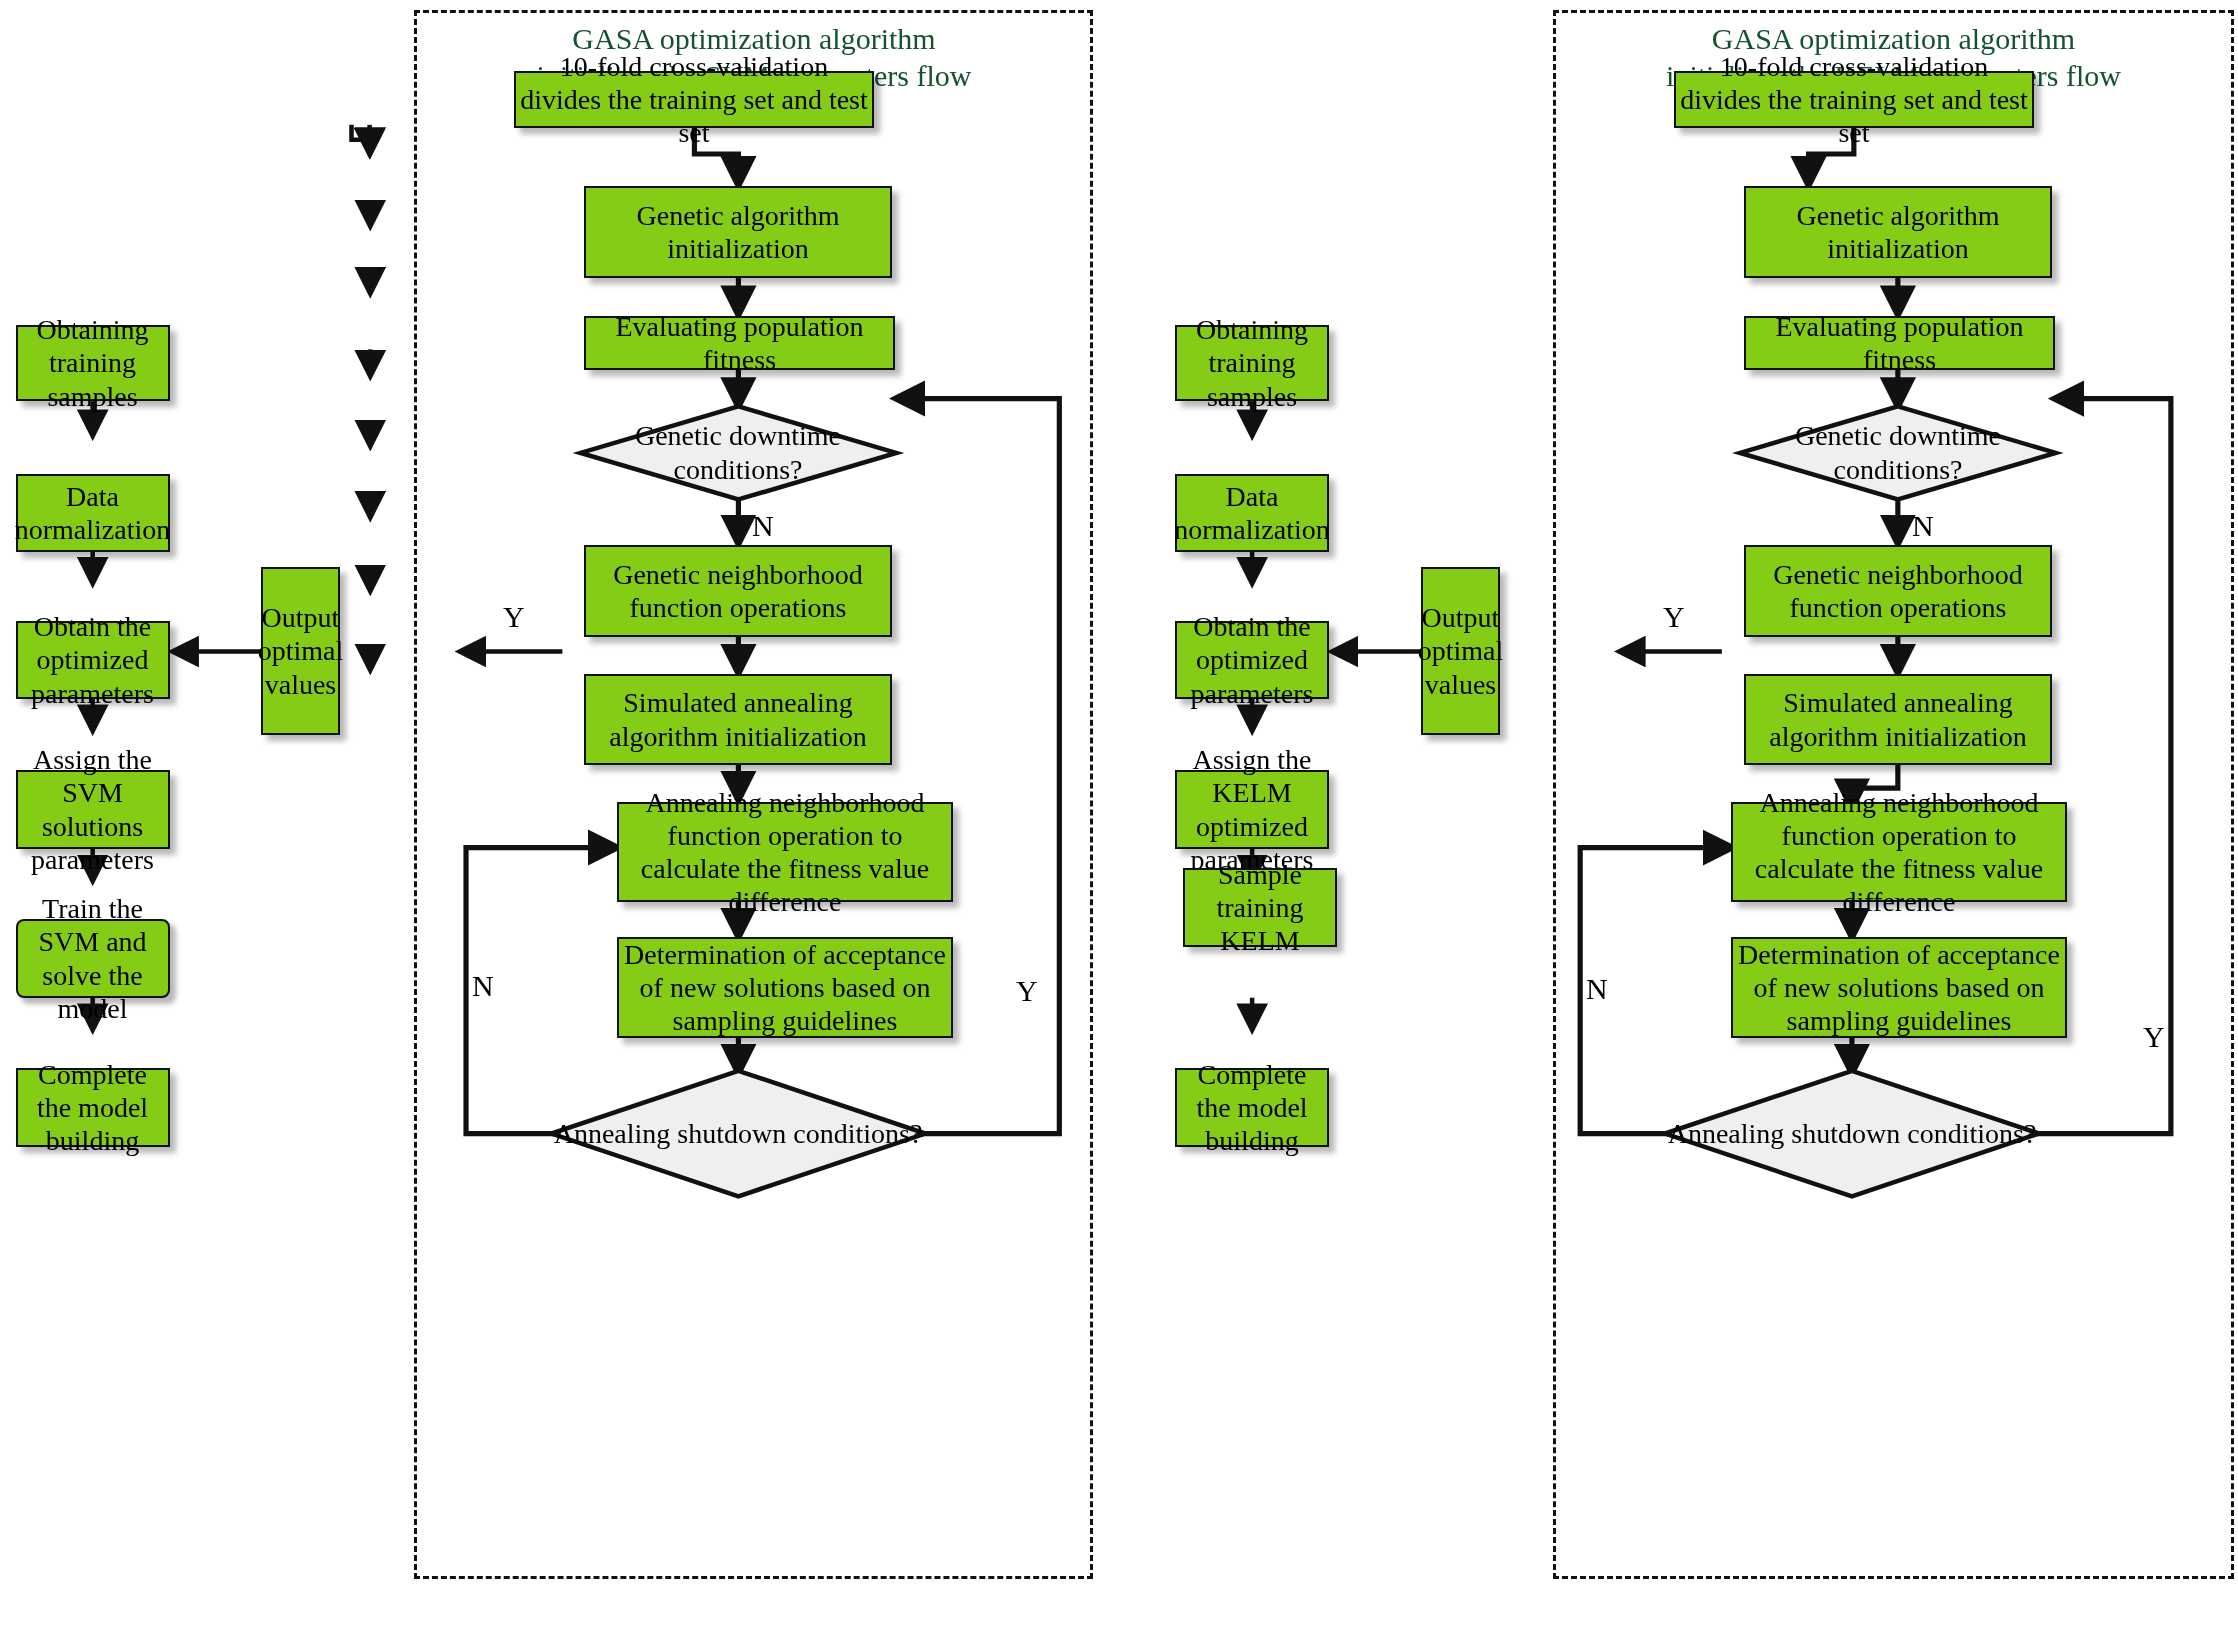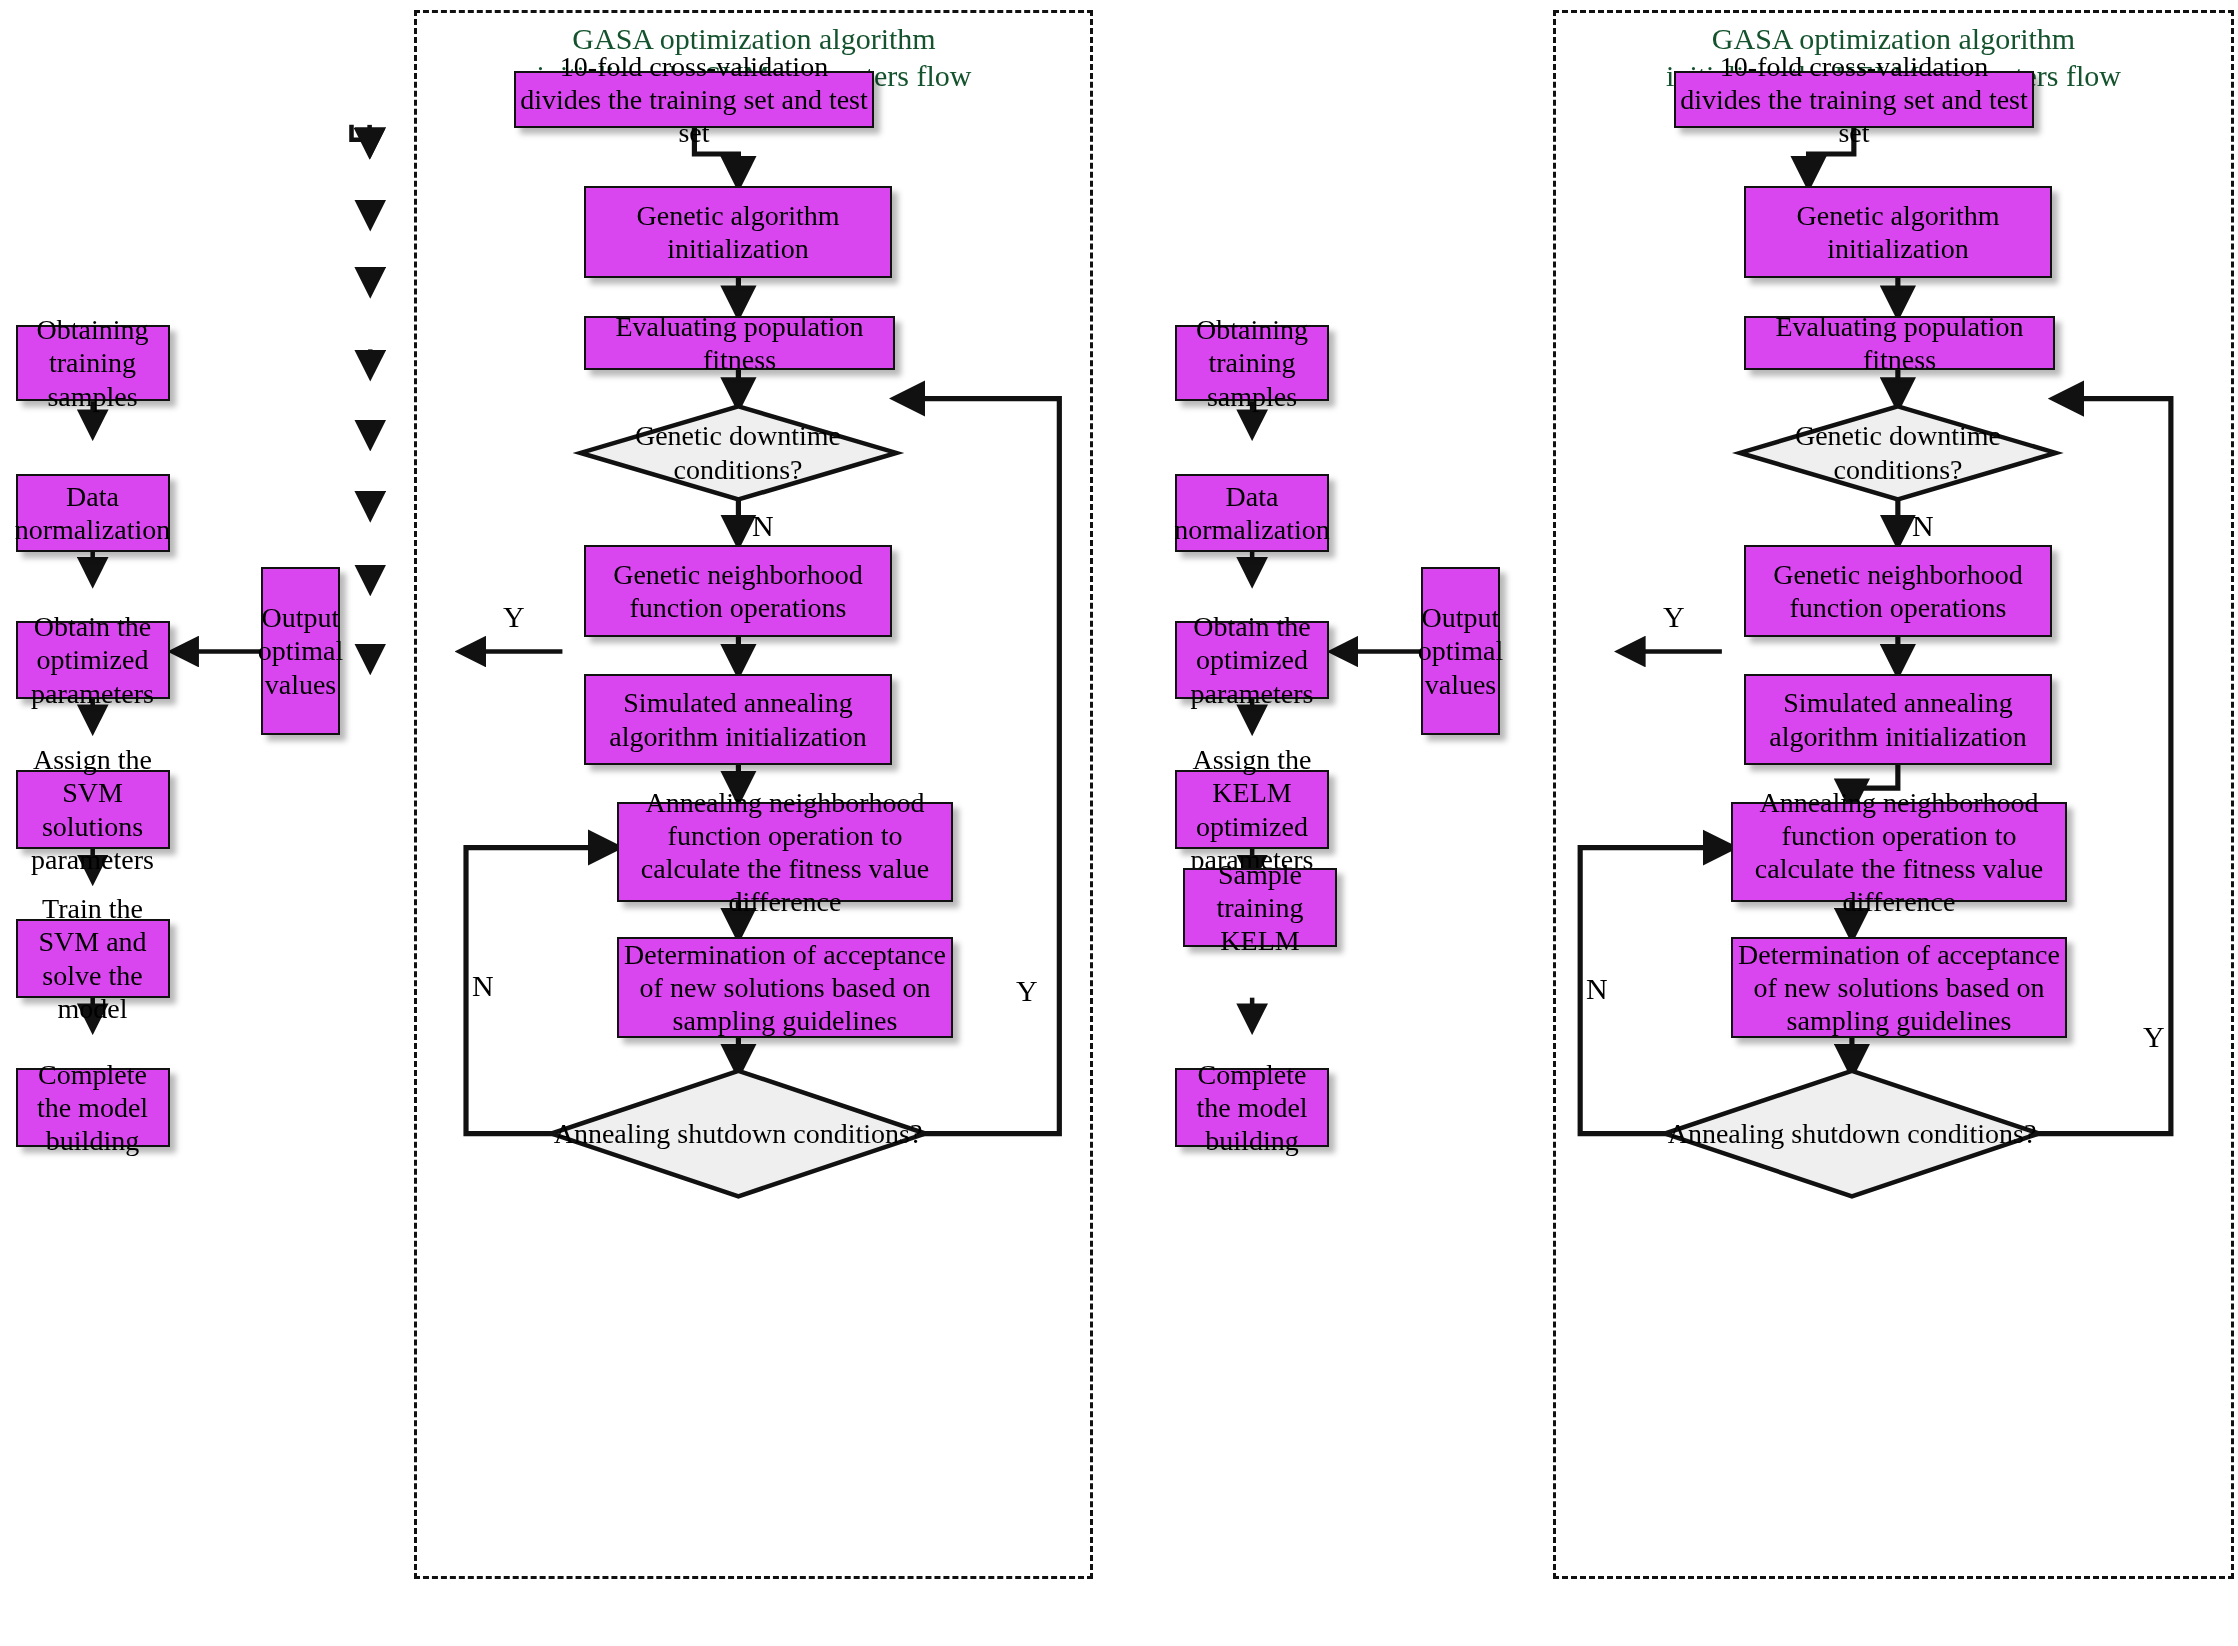--- a/index.html
+++ b/index.html
@@ -1,21 +1,21 @@
 <!DOCTYPE html>
 <html style="font-size:10.4px"><head>
 <meta charset="utf-8">
 <style>
   html,body{margin:0;padding:0;background:#fff;}
   body{font-family:"Liberation Serif","DejaVu Serif",serif;}
   #canvas{position:relative;width:2239px;height:1646px;background:#fff;overflow:hidden;}
   svg#wires{position:absolute;left:0;top:0;width:2239px;height:1646px;pointer-events:none;}
   .dashbox{position:absolute;border:3.2px dashed #111;box-sizing:border-box;background:transparent;}
   .panel-title{position:absolute;text-align:center;font-size:30px;line-height:1.22;color:#14532d;letter-spacing:0px;}
-  .node{position:absolute;box-sizing:border-box;background:#d946ef;border:2.6px solid #111;
+  .node{position:absolute;box-sizing:border-box;background:#84cc16;border:2.6px solid #111;
         display:flex;align-items:center;justify-content:center;text-align:center;
         font-size:28px;line-height:1.18;color:#000;padding:1.3px 3.9px;
         box-shadow:5.8px 5.8px 5.8px rgba(0,0,0,0.28);}
   .diamond{position:absolute;}
   .diamond .dlabel{position:absolute;left:0;top:0;width:100%;height:100%;
         display:flex;align-items:center;justify-content:center;text-align:center;
         font-size:28px;line-height:1.18;color:#000;}
   .edge-label{position:absolute;font-size:30px;color:#000;line-height:1;}
 </style>
 </head>
@@ -143,21 +143,21 @@
   </div>
   <div class="panel-title" style="left:1557px;top:21px;width:673px;">
     <div>GASA optimization algorithm</div>
     <div>initializes the KELM parameters flow</div>
   </div>
 
   <div class="node" style="left:15.5px;top:325px;width:154px;height:76px;">Obtaining training samples</div>
   <div class="node" style="left:15.5px;top:474px;width:154px;height:78px;">Data normalization</div>
   <div class="node" style="left:15.5px;top:621px;width:154px;height:78px;">Obtain the optimized parameters</div>
   <div class="node" style="left:15.5px;top:770px;width:154px;height:79px;">Assign the SVM solutions parameters</div>
-  <div class="node" style="left:15.5px;top:919px;width:154px;height:79px;">Train the SVM and solve the model</div>
+  <div class="node" style="left:15.5px;top:919px;width:154px;height:79px;border-radius:8px;">Train the SVM and solve the model</div>
   <div class="node" style="left:15.5px;top:1068px;width:154px;height:79px;">Complete the model building</div>
 
   <div class="node" style="left:261px;top:567px;width:79px;height:168px;">Output optimal values</div>
 
   <div class="node" style="left:514px;top:71px;width:360px;height:57px;">10-fold cross-validation divides the training set and test set</div>
   <div class="node" style="left:584px;top:186px;width:308px;height:92px;">Genetic algorithm initialization</div>
   <div class="node" style="left:584px;top:316px;width:311px;height:54px;">Evaluating population fitness</div>
   <div class="diamond" style="left:580px;top:406px;width:316px;height:93px;">
     <div class="dlabel">Genetic downtime conditions?</div>
   </div>

